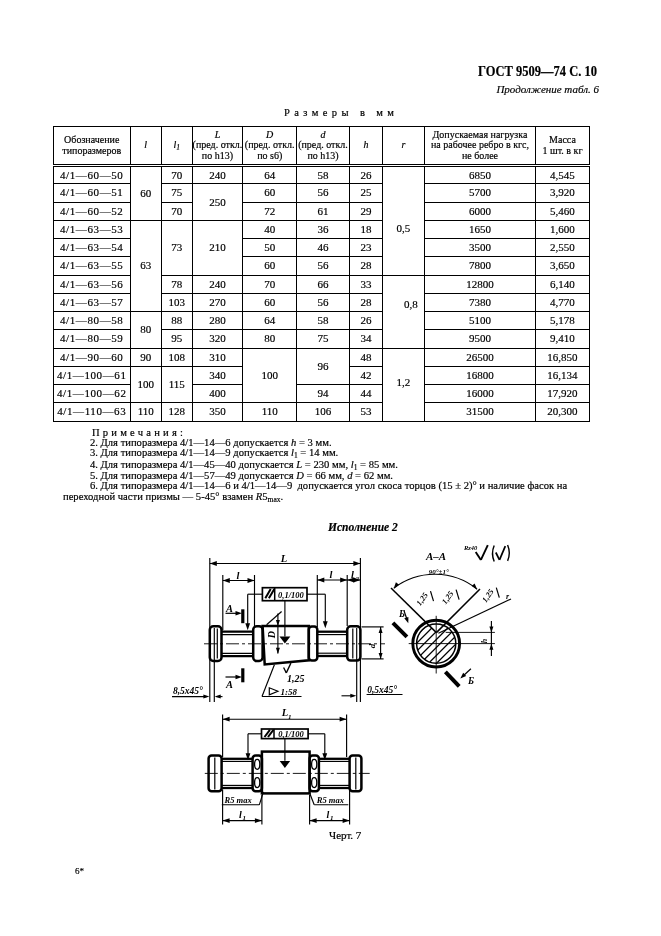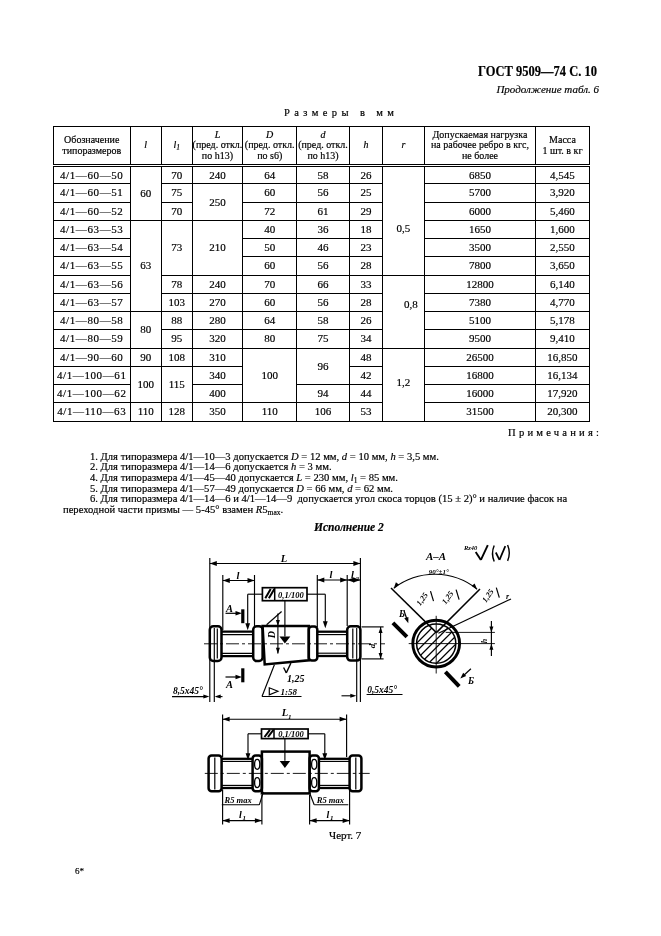--- a/index.html
+++ b/index.html
@@ -12,21 +12,21 @@
 table{border-collapse:collapse;table-layout:fixed;}
 td{border:1.3px solid #000;text-align:center;vertical-align:middle;font-size:11px;padding:0;line-height:11px;overflow:hidden;}
 tr.hd td{border-bottom:3.5px double #000;font-size:10px;line-height:10.6px;}
 tr.body{height:18.26px;}
 tr.body td:first-child{letter-spacing:0.6px;}
 .it{font-style:italic;}
 sub{font-size:7.5px;vertical-align:baseline;position:relative;top:2px;}
 #notes{top:427.5px;left:63px;width:536px;font-size:10.6px;line-height:10.35px;}
 #notes div{white-space:nowrap;}
 .ind{padding-left:27px;}
-#isp{top:521px;left:314px;font-weight:bold;font-style:italic;font-size:11.5px;text-align:right;}
+#isp{top:521px;left:328px;font-weight:bold;font-style:italic;font-size:11.5px;text-align:right;}
 #chert{top:829px;left:316px;font-size:11px;margin-left:13px;}
 #pg6{top:866px;left:75px;font-size:9px;}
 svg{position:absolute;top:0;left:0;}
 svg text{font-family:"Liberation Serif",serif;}
 </style>
 </head>
 <body>
 <div class="abs" id="gost">ГОСТ 9509—74 С. 10</div>
 <div class="abs" id="prod">Продолжение табл. 6</div>
 <div class="abs" id="razm">Размеры в мм</div>
@@ -194,23 +194,23 @@
           <td>110</td>
           <td>106</td>
           <td>53</td>
           <td>31500</td>
           <td>20,300</td>
         </tr>
 </tbody>
     </table>
 </div>
 <div class="abs" id="notes">
-<div style="padding-left:29px;letter-spacing:3.2px;margin-bottom:14px;text-align:right;">Примечания<span style="letter-spacing:0">:</span></div>
-<div class="ind">1. Для типоразмера 4/1—10—3 допускается <span class="it">D</span> = 12 мм, <span class="it">d</span> = 10 мм, <span class="it">h</span> = 3,5 мм.</div>
+<div style="padding-left:29px;letter-spacing:3.2px;margin-bottom:0;">Примечания<span style="letter-spacing:0">:</span></div>
 <div class="ind">2. Для типоразмера 4/1—14—6 допускается <span class="it">h</span> = 3 мм.</div>
+<div class="ind">3. Для типоразмера 4/1—14—9 допускается <span class="it">l</span><sub>1</sub> = 14 мм.</div>
 <div class="ind">4. Для типоразмера 4/1—45—40 допускается <span class="it">L</span> = 230 мм, <span class="it">l</span><sub>1</sub> = 85 мм.</div>
 <div class="ind">5. Для типоразмера 4/1—57—49 допускается <span class="it">D</span> = 66 мм, <span class="it">d</span> = 62 мм.</div>
 <div class="ind">6. Для типоразмера 4/1—14—6 и 4/1—14—9&nbsp; допускается угол скоса торцов (15 ± 2)° и наличие фасок на</div>
 <div>переходной части призмы — 5-45° взамен <span class="it">R</span>5<sub>max</sub>.</div>
 </div>
 <div class="abs" id="isp">Исполнение 2</div>
 <div class="abs" id="chert">Черт. 7</div>
 <div class="abs" id="pg6">6*</div>
 <svg width="661" height="936" viewBox="0 0 661 936" fill="none" stroke="#000">
 <line x1="209.8" y1="558" x2="209.8" y2="702" stroke-width="1.15"></line>

